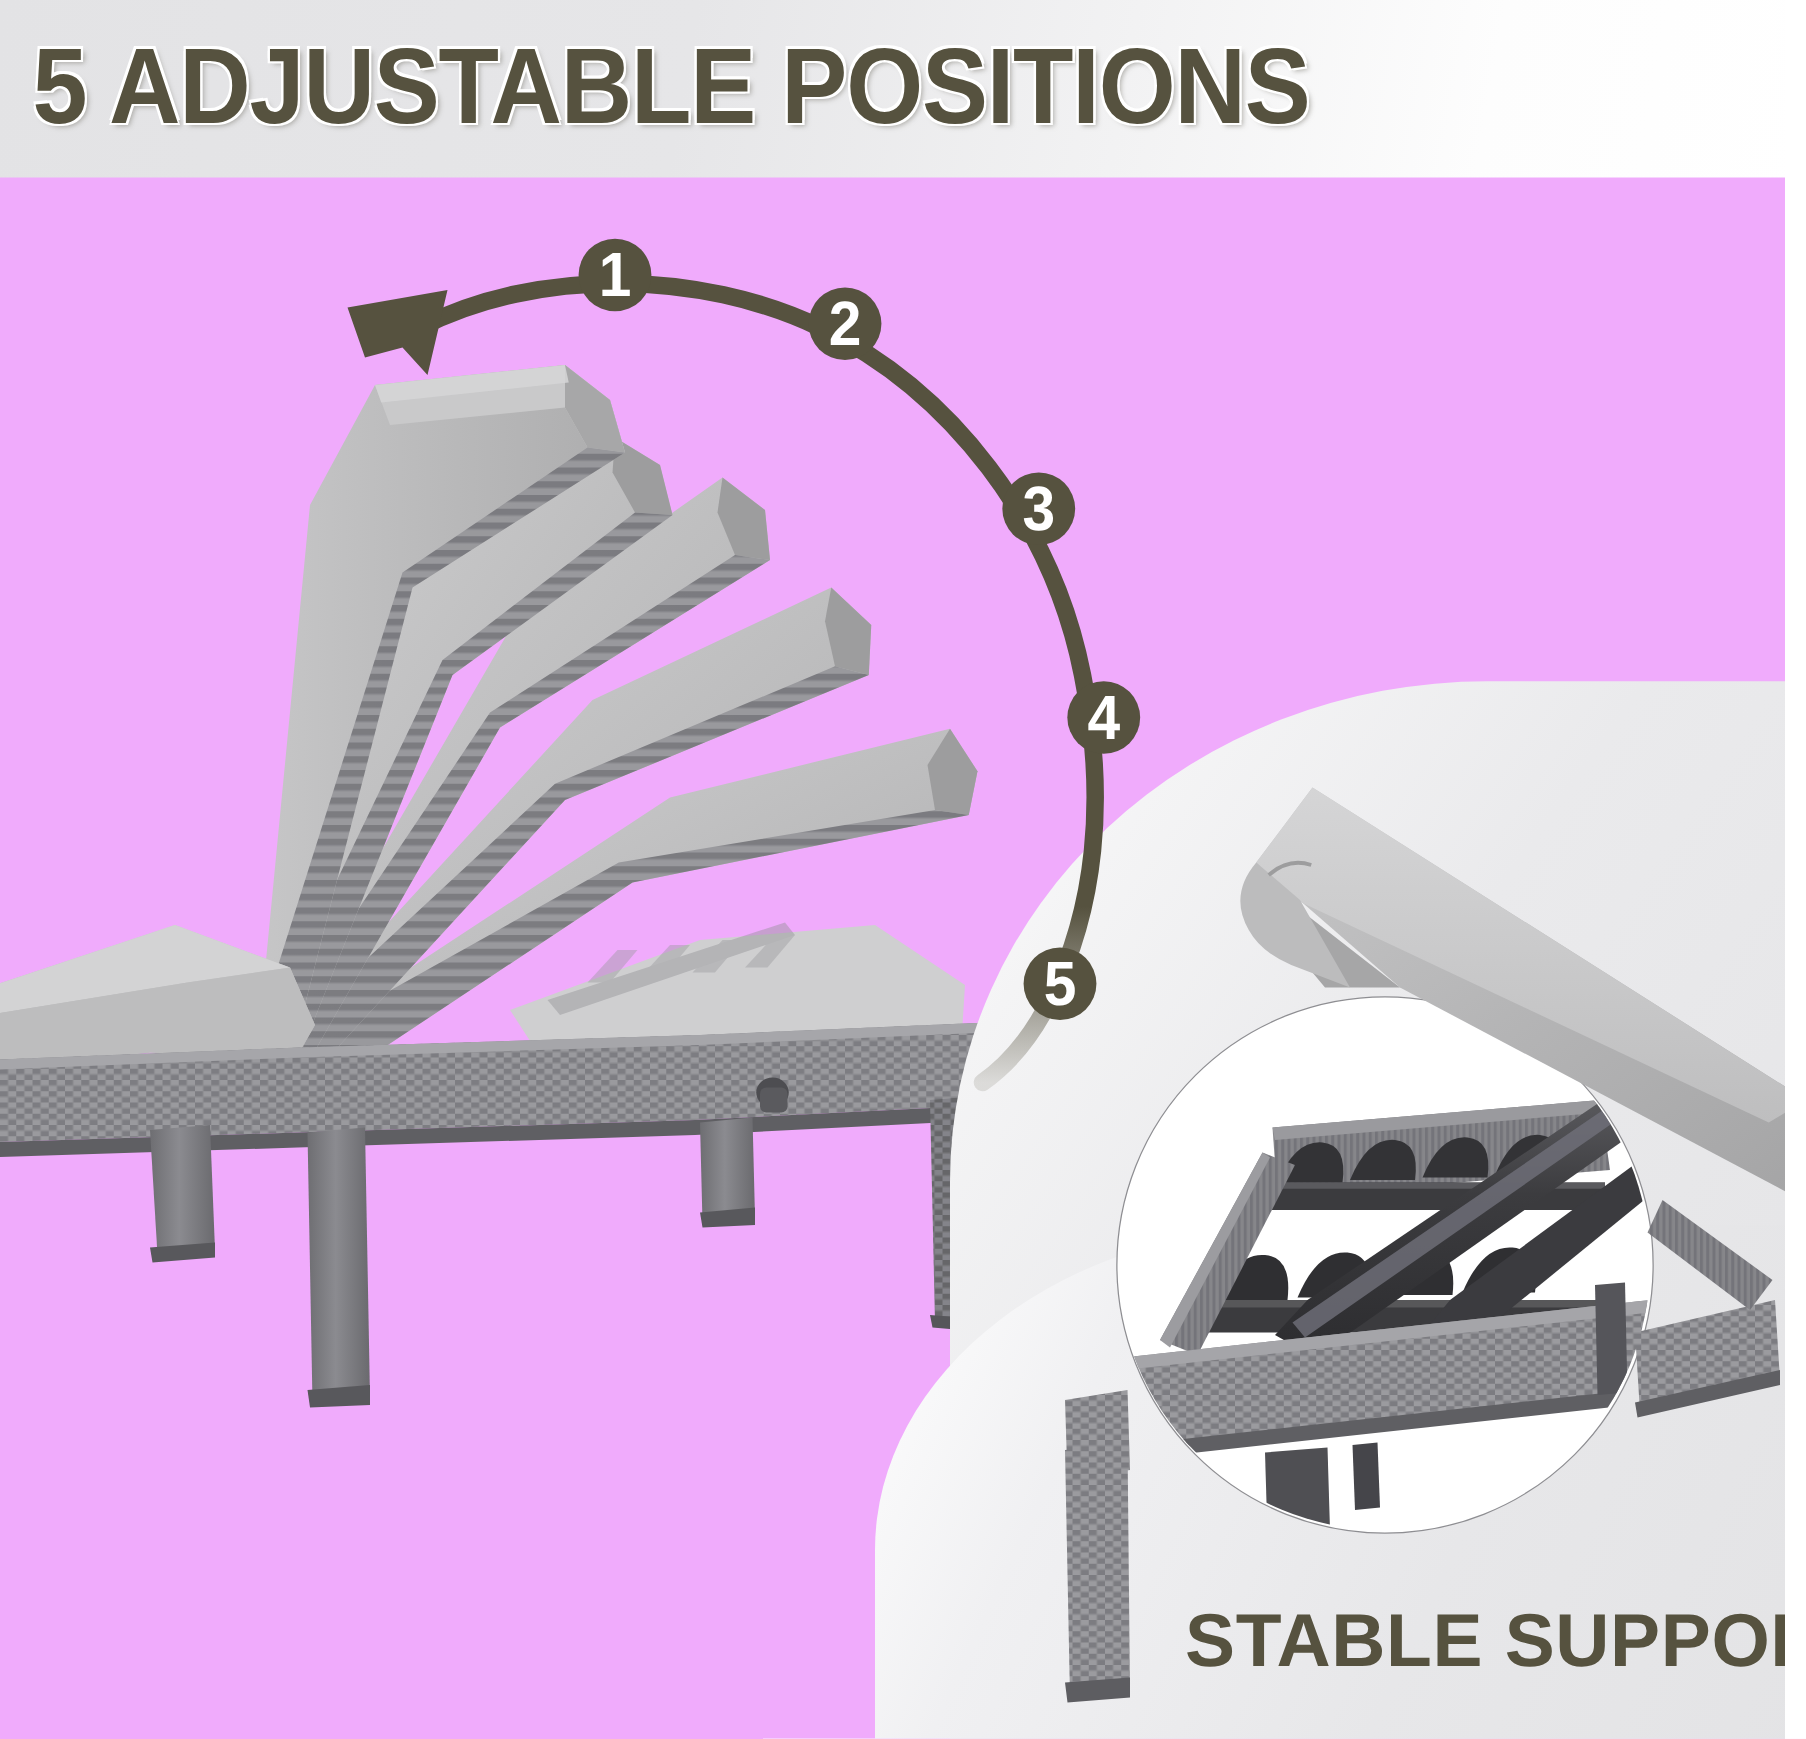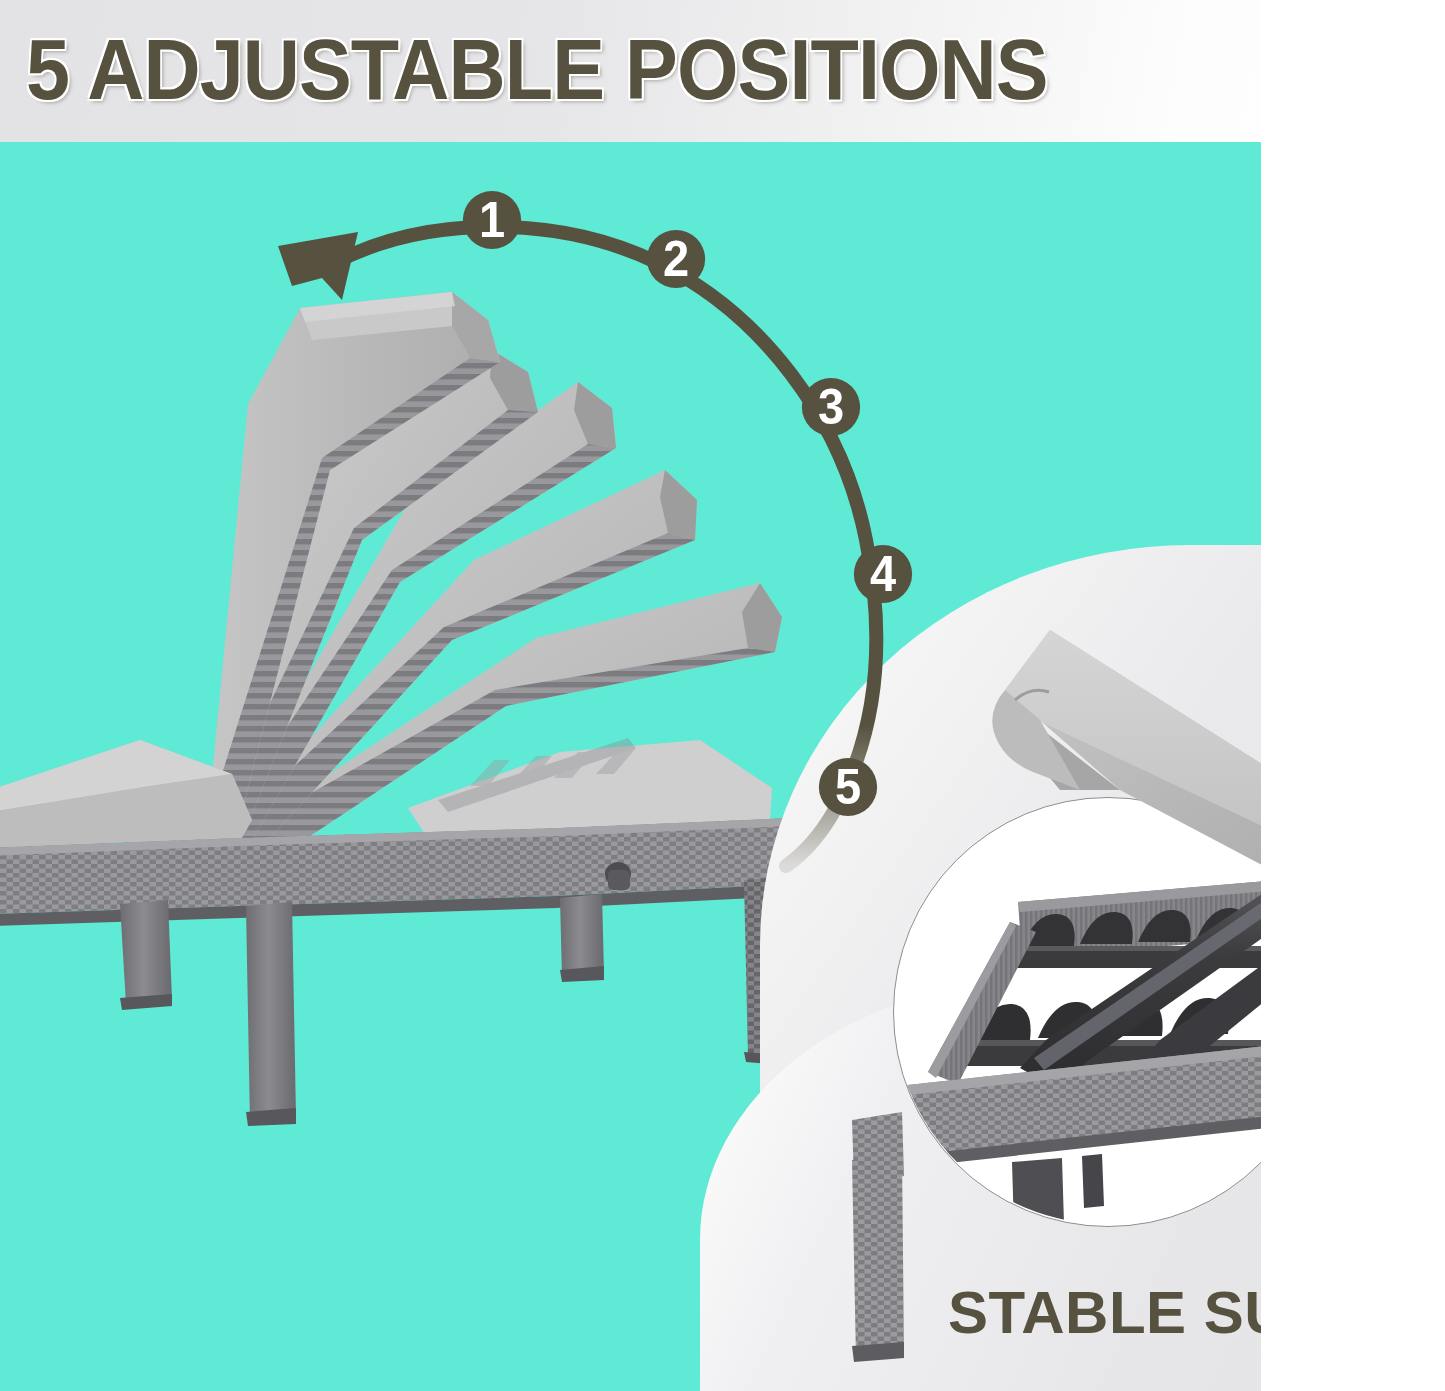--- a/index.html
+++ b/index.html
@@ -1,22 +1,22 @@
 <!DOCTYPE html>
 <html><head>
 <meta charset="utf-8">
 <style>
   html,body{margin:0;padding:0;background:#ffffff;}
   body{font-family:"Liberation Sans",sans-serif;}
 
   #page{
     position:relative;
-    width:1261px;height:1391px;
+    width:1428px;height:1391px;
     overflow:hidden;
-    background:#5eead4;
+    background:#f0abfc;
   }
 
   
   .top-band{
     position:absolute;left:0;top:0;width:1445px;height:142px;
     background:linear-gradient(100deg,#e3e3e5 0%,#e6e6e8 38%,#f2f2f3 62%,#fdfdfd 82%,#ffffff 100%);
   }
 
   
   .headline{

